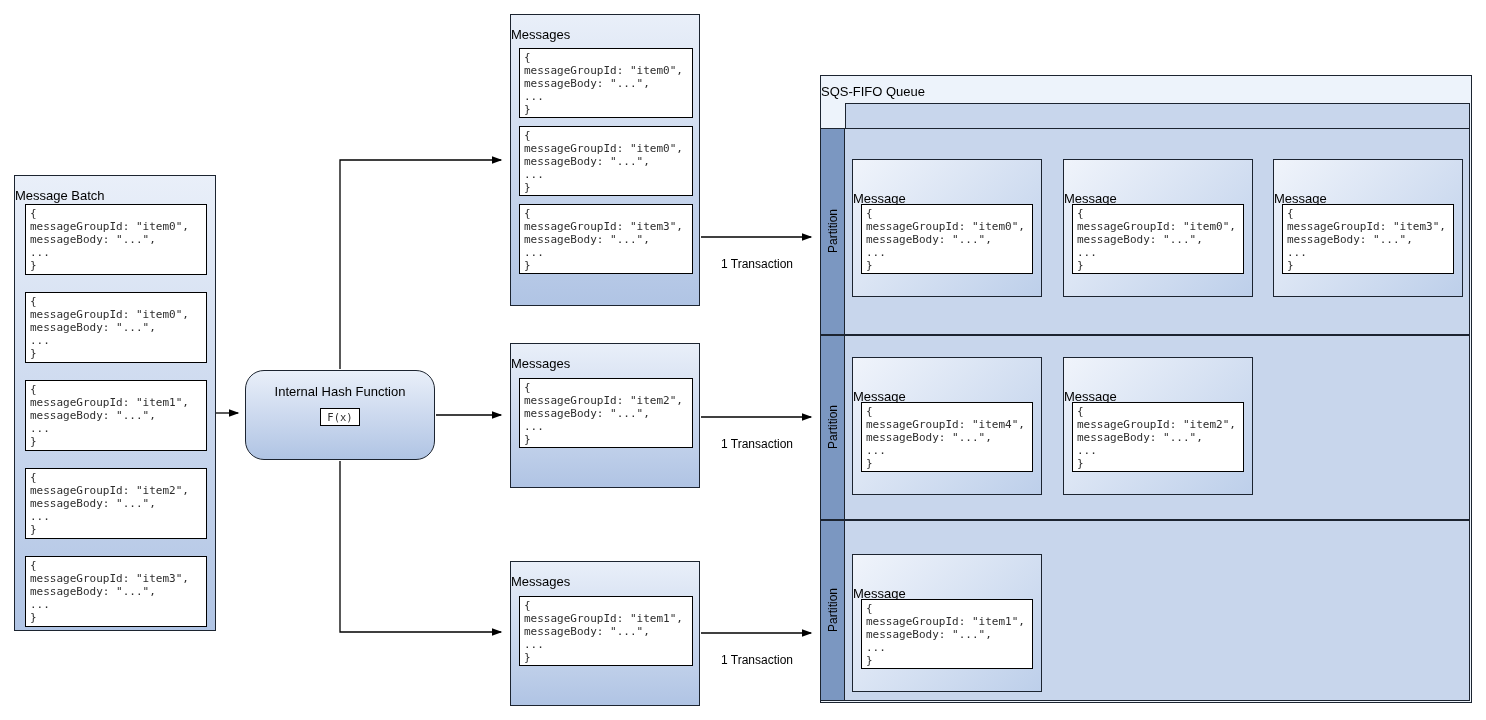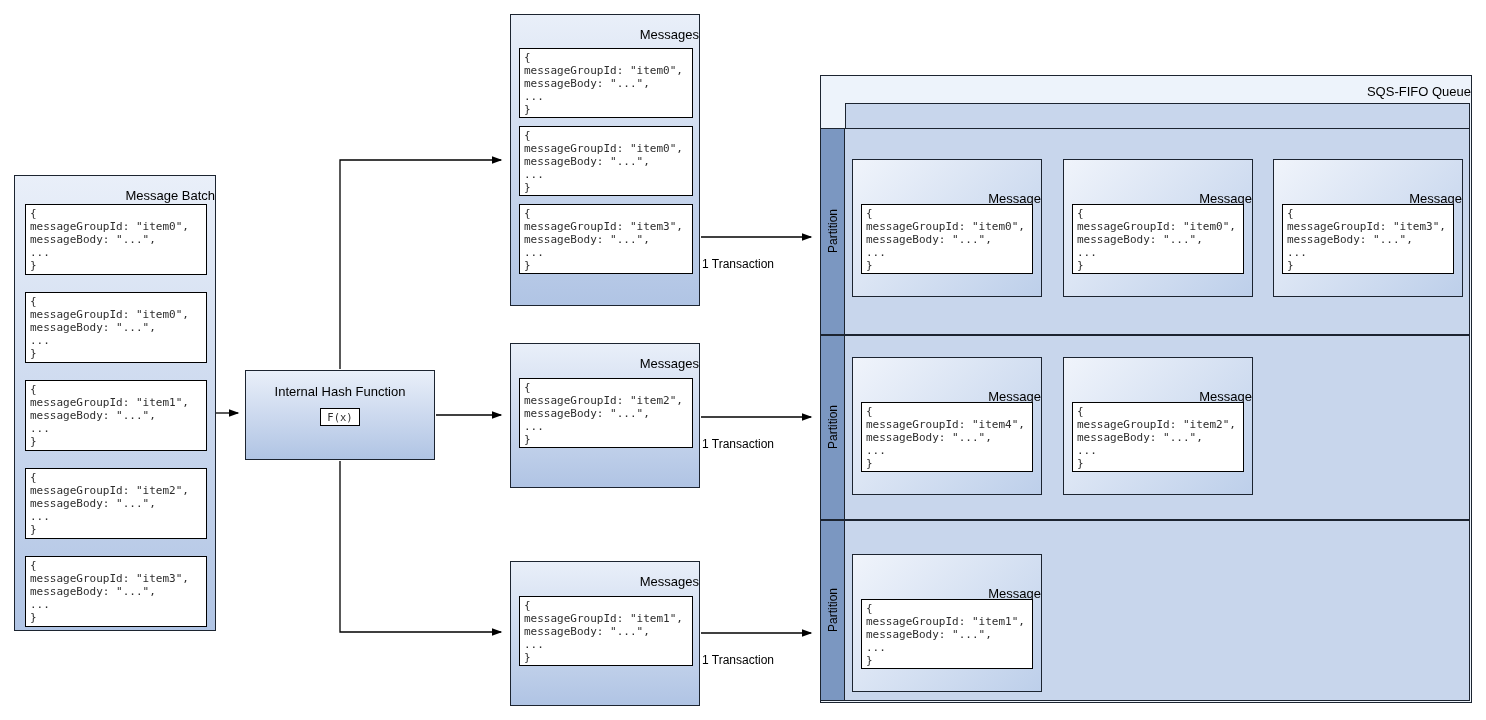--- a/index.html
+++ b/index.html
@@ -8,46 +8,46 @@
     --lane-bg:#c8d6ec; --queue-bg:#edf3fb;
     --strip:#7b97c1; --border:#1c2430; --code-border:#000000;
   }
   *{margin:0;padding:0;box-sizing:border-box;}
   body{background:#ffffff;font-family:"Liberation Sans","DejaVu Sans",sans-serif;color:#000;}
   .canvas{position:relative;width:1486px;height:720px;background:#fff;overflow:hidden;}
   .arrows{position:absolute;left:0;top:0;width:1486px;height:720px;z-index:5;pointer-events:none;}
 
   .gbox{position:absolute;border:1px solid var(--border);
         background:linear-gradient(180deg,var(--c-light) 0%,var(--c-dark) 100%);}
-  .gtitle{text-align:right;font-size:13px;padding-top:12px;}
+  .gtitle{text-align:left;font-size:13px;padding-top:12px;}
   .code{position:absolute;background:#fff;border:1px solid var(--code-border);
         font-family:"DejaVu Sans Mono","Liberation Mono",monospace;
         font-size:11px;line-height:13px;color:#2e2e2e;padding:2px 4px;overflow:hidden;white-space:pre;}
 
   .batch{left:14px;top:175px;width:202px;height:456px;}
   .batch .code{left:10px;width:182px;height:71px;}
 
   .hash{left:245px;top:370px;width:190px;height:90px;display:flex;flex-direction:column;
-        align-items:center;gap:9px;}
+        align-items:center;gap:9px;border-radius:19px;}
   .hash .gtitle{padding-top:13px;}
   .fx{background:#fff;border:1px solid var(--code-border);
       font-family:"DejaVu Sans Mono","Liberation Mono",monospace;font-size:10.5px;
       padding:2px 6px;color:#2e2e2e;}
 
   .group{width:190px;}
   .group .code{left:8px;width:174px;height:70px;}
   .g1{left:510px;top:14px;height:292px;}
   .g2{left:510px;top:343px;height:145px;}
   .g3{left:510px;top:561px;height:145px;}
 
-  .tx-label{position:absolute;width:110px;text-align:left;font-size:12px;}
+  .tx-label{position:absolute;width:110px;text-align:center;font-size:12px;}
 
   .queue-outer{position:absolute;left:820px;top:75px;width:652px;height:628px;
                background:var(--queue-bg);border:1px solid var(--border);}
-  .queue-title{text-align:right;font-size:13px;padding-top:8px;}
+  .queue-title{text-align:left;font-size:13px;padding-top:8px;}
   .queue-inner{position:absolute;left:845px;top:103px;width:625px;height:598px;
                background:var(--lane-bg);border:1px solid var(--border);}
   .lane{position:absolute;left:820px;width:650px;background:var(--lane-bg);
         border:1px solid var(--border);}
   .lane-strip{position:absolute;left:0;top:0;bottom:0;width:24px;background:var(--strip);
               border-right:1px solid var(--border);display:flex;align-items:center;justify-content:center;}
   .lane-label{writing-mode:vertical-rl;transform:rotate(180deg);font-size:12px;color:#000;}
   .lane1{top:128px;height:207px;}
   .lane2{top:335px;height:185px;}
   .lane3{top:520px;height:181px;}

